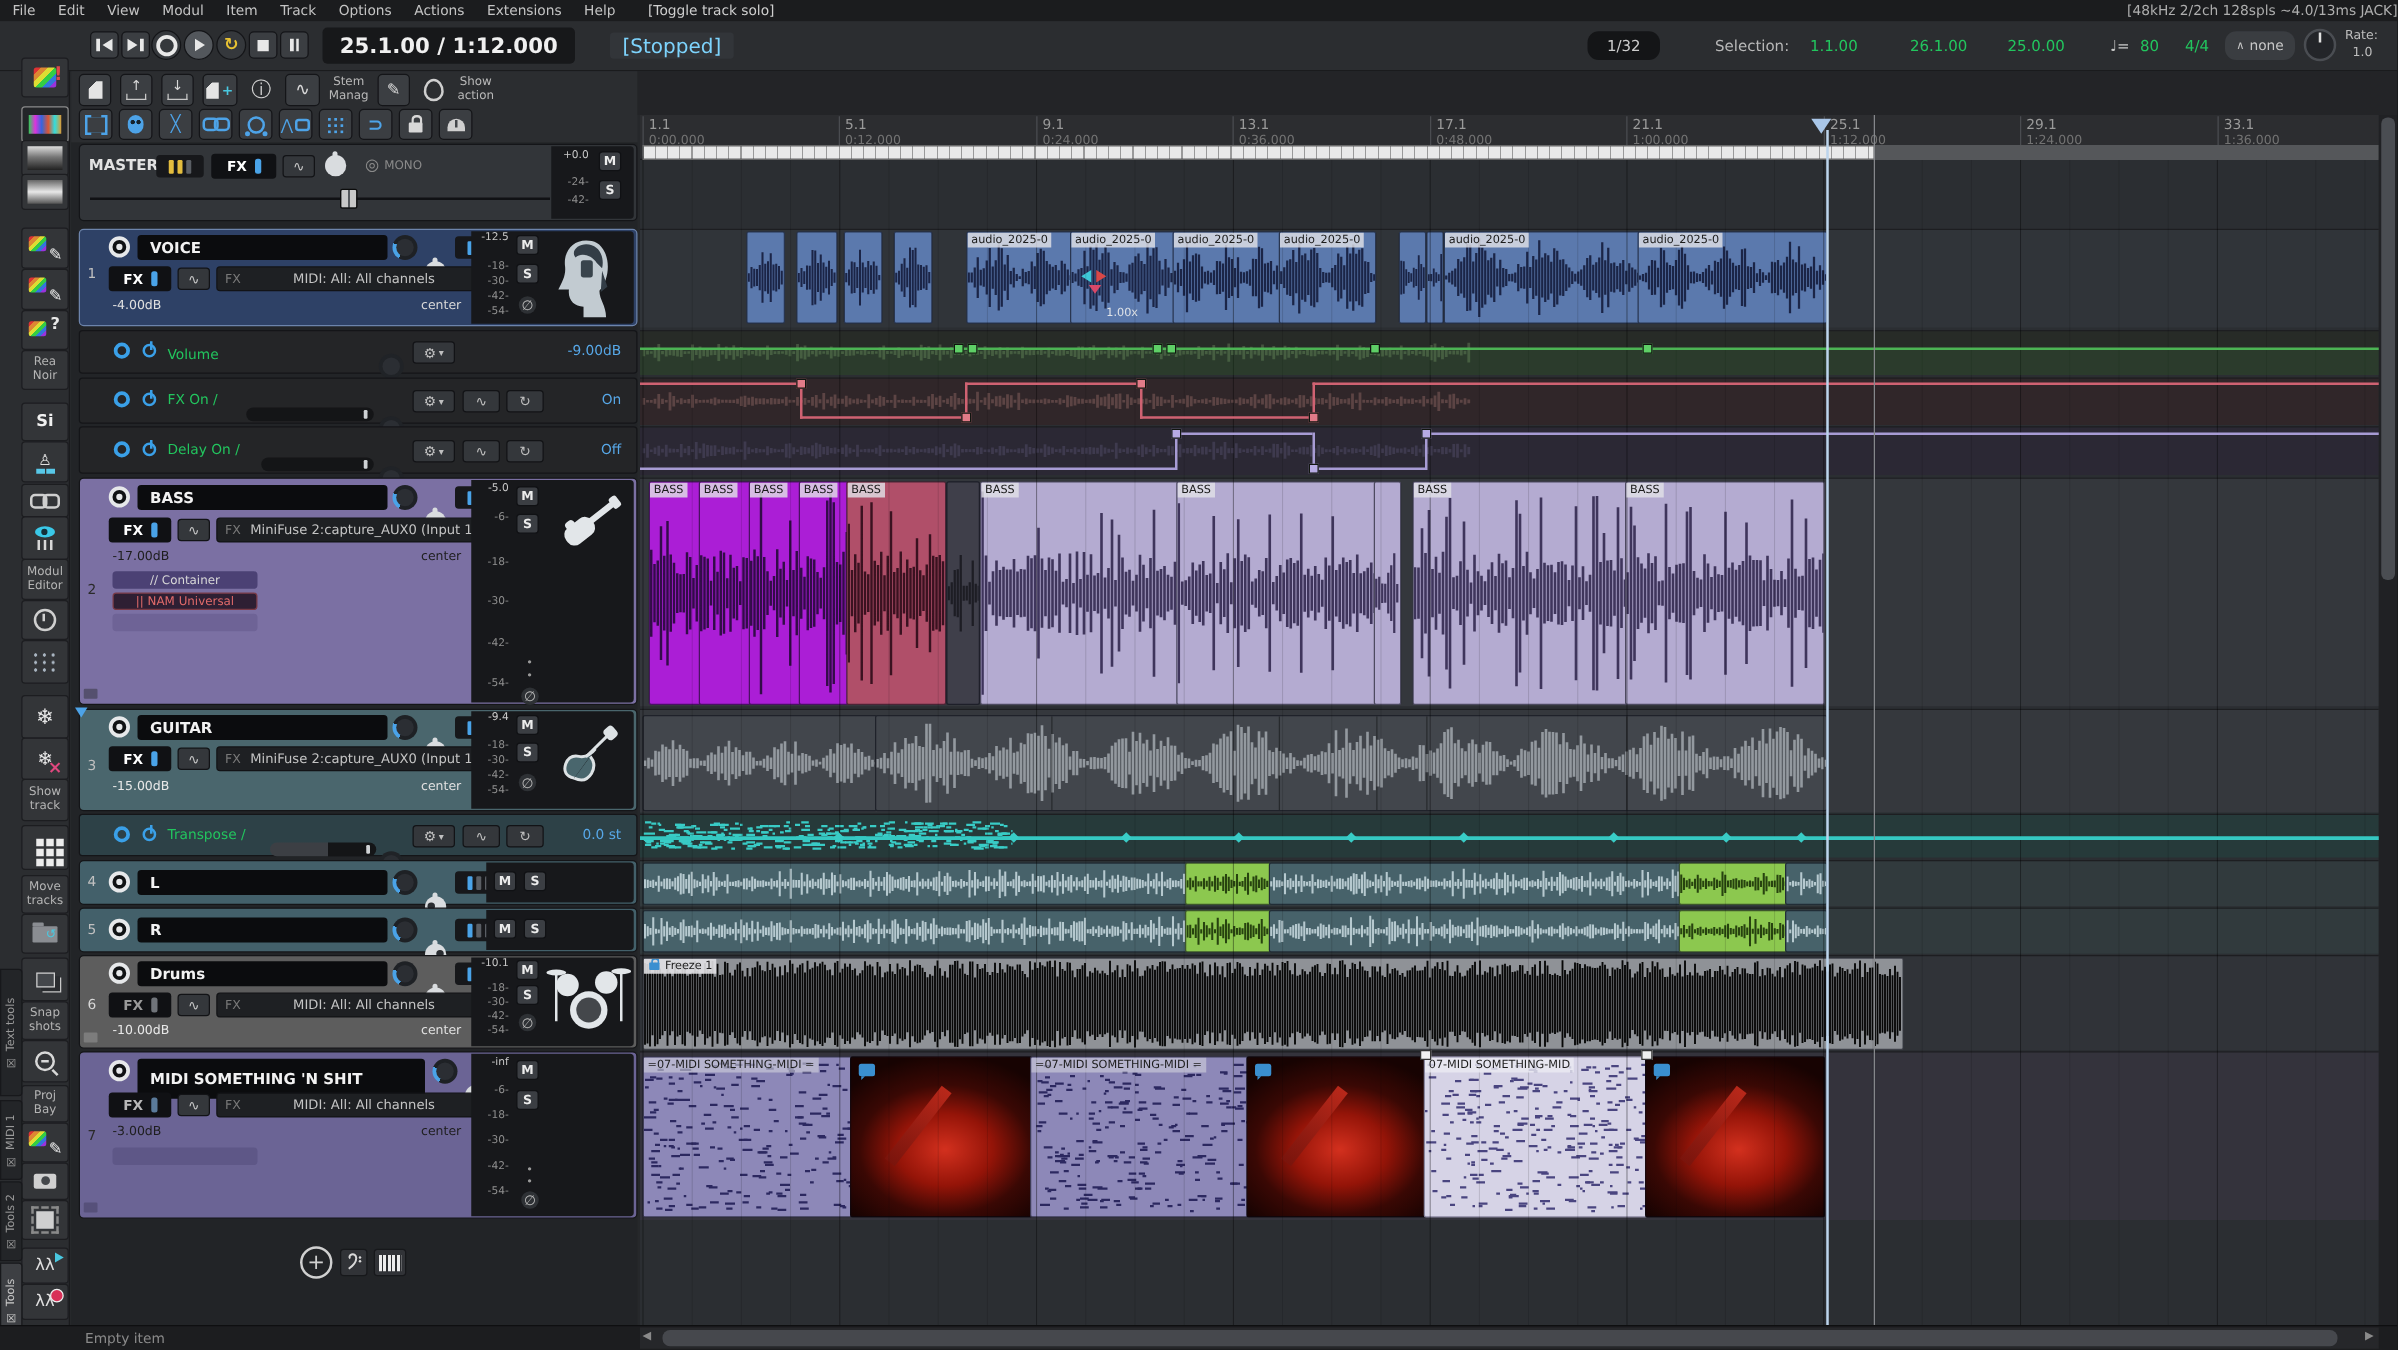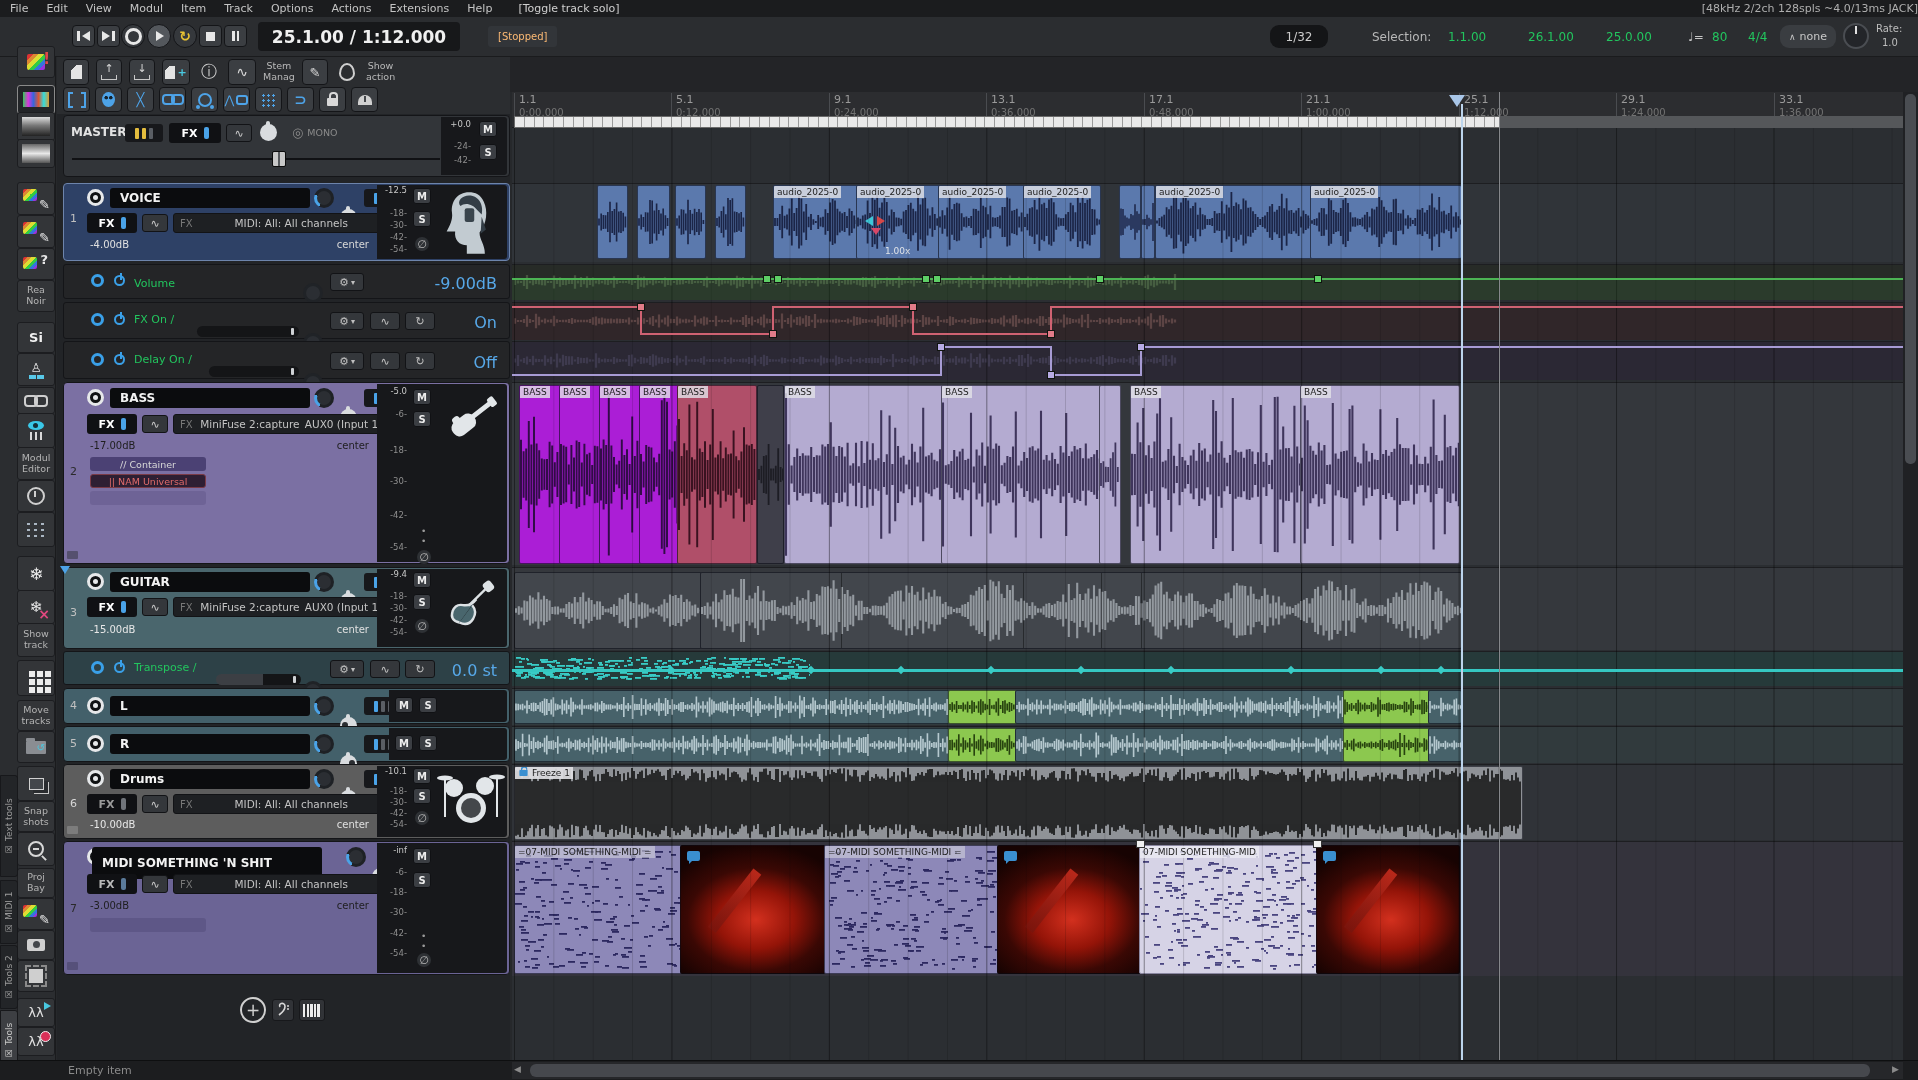--- a/index.html
+++ b/index.html
@@ -40,21 +40,21 @@
   .sc{font-size:8.5px;color:#8f8f8f;width:30px;text-align:right;}
   .phase{color:#b8b8b8;font-size:11px;background:#2e3135;border-radius:50%;width:14px;height:14px;display:flex;align-items:center;justify-content:center;}
   .tnum{font-size:11px;color:#c0c0c0;}
   .ring{width:13px;height:13px;border:3px solid #3aa0e8;border-radius:50%;}
   .pwr{width:11px;height:11px;border:2px solid #3aa0e8;border-radius:50%;position:relative;}
   .pwr::after{content:"";position:absolute;left:3.5px;top:-4px;width:2px;height:7px;background:#3aa0e8;}
   .sld{background:#141517;border-radius:6px;height:11px;position:relative;}
   .sld::after{content:"";position:absolute;right:5px;top:2px;width:3px;height:7px;background:#cfd2d5;border-radius:1px;}
   .sbtn2{background:#34373b;border:1px solid #121316;border-radius:3px;color:#c8c8c8;display:flex;align-items:center;justify-content:center;gap:2px;font-size:11px;height:18px;}
   .chip{background:#4b4174;border-radius:3px;color:#d8d8d8;font-size:9.5px;display:flex;align-items:center;justify-content:center;height:14px;overflow:hidden;white-space:nowrap;}
-  .envval{color:#57a8e8;font-size:16px;}
+  .envval{color:#57a8e8;font-size:11px;}
   
   .lane{border-top:1px solid #1d1e21;}
   .item{position:absolute;border:1px solid rgba(8,10,20,.6);border-radius:2px;overflow:hidden;}
   .ilab{position:absolute;top:0;left:0;font-size:9px;line-height:12px;height:12px;padding:0 3px;background:rgba(225,225,230,.82);color:#1c1c1c;white-space:nowrap;overflow:hidden;max-width:94%;z-index:3;}
   .wv{position:absolute;inset:0;width:100%;height:100%;}
   .rmark{position:absolute;top:93px;font-size:11px;color:#9a9a9a;border-left:1px solid #4a4c50;padding-left:4px;height:32px;}
   .rmark .rt{display:block;font-size:10px;color:#737373;margin-top:1px;}
   .envline{position:absolute;z-index:4;}
   .pt{position:absolute;width:6px;height:6px;z-index:5;border:1px solid #10140f;}
   
@@ -112,21 +112,21 @@
         <span style="width:9px;height:9px;background:#e8e8e8"></span>
       </div>
     <div class="tb ab" style="left:224px;top:8px">
         <span class="vbar"></span>
         <span class="vbar"></span>
       </div>
     <div class="ab" style="left:258px;top:5px;width:202px;height:29px;background:#17181a;border-radius:4px;display:flex;align-items:center;justify-content:center">
       <span style="font-size:17px;font-weight:bold;color:#f0f0f0">25.1.00 / 1:12.000</span>
     </div>
     <div class="ab" style="left:488px;top:9px;height:21px;padding:0 10px;background:#323539;border-radius:3px;display:flex;align-items:center">
-      <span style="font-size:10px;color:#fdba74">[Stopped]</span>
+      <span style="font-size:16px;color:#7dd3fc">[Stopped]</span>
     </div>
     <div class="ab" style="left:1270px;top:8px;width:58px;height:23px;background:#141517;border-radius:9px;display:flex;align-items:center;justify-content:center">
       <span style="font-size:12px;color:#cccccc">1/32</span>
     </div>
     <span class="ab tx" style="left:1372px;top:13px;color:#b8b8b8;font-size:12px">Selection:</span>
     <span class="ab tx" style="left:1448px;top:13px;font-size:12px">1.1.00</span>
     <span class="ab tx" style="left:1528px;top:13px;font-size:12px">26.1.00</span>
     <span class="ab tx" style="left:1606px;top:13px;font-size:12px">25.0.00</span>
     <span class="ab tx" style="left:1688px;top:13px;font-size:12px;color:#c8c8c8">♩=</span>
     <span class="ab tx" style="left:1712px;top:13px;font-size:12px">80</span>
@@ -748,21 +748,21 @@
           <rect x="59" y="10" width="2" height="39" fill="#e2e6e9"></rect>
       </svg>
     </div>
   </div>
 
   <div class="ab" style="left:63px;top:841px;width:447px;height:134px;background:#6b6495;border:1px solid #141518;border-radius:4px">
     <span class="tnum ab" style="left:6px;top:60px;color:#2a2a2a">7</span>
     <div class="rec ab" style="left:23px;top:6px">
         <i></i>
       </div>
-    <div class="np ab" style="left:28px;top:5px;width:230px;height:32px">
+    <div class="np ab" style="left:46px;top:5px;width:230px;height:32px">
         <span>MIDI SOMETHING 'N SHIT</span>
       </div>
     <div class="knob ab" style="left:282px;top:5px"></div>
     <div class="mon ab" style="left:308px;top:6px"></div>
     <div class="route ab" style="left:332px;top:6px;width:36px">
         <i></i>
         <i class="dim"></i>
         <i class="dim"></i>
       </div>
     <div class="fxp ab" style="left:23px;top:32px;width:50px;color:#b8b8b8">

